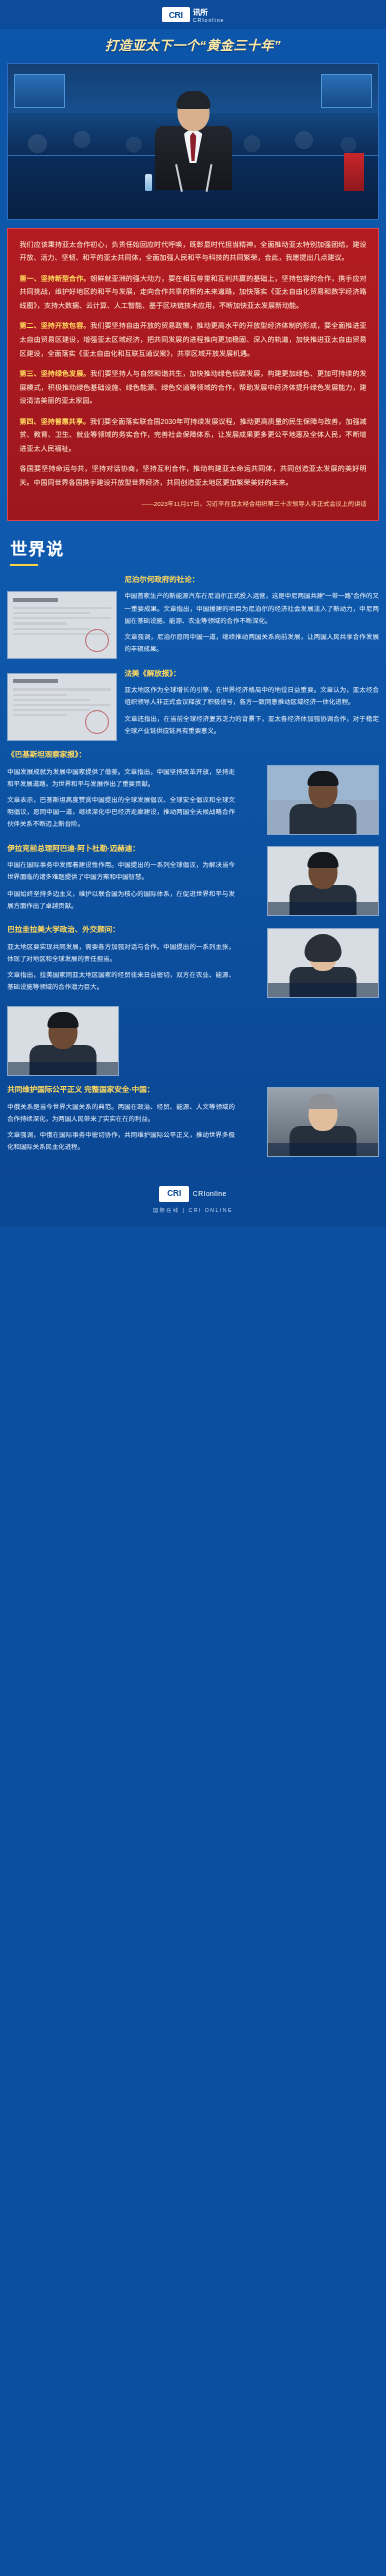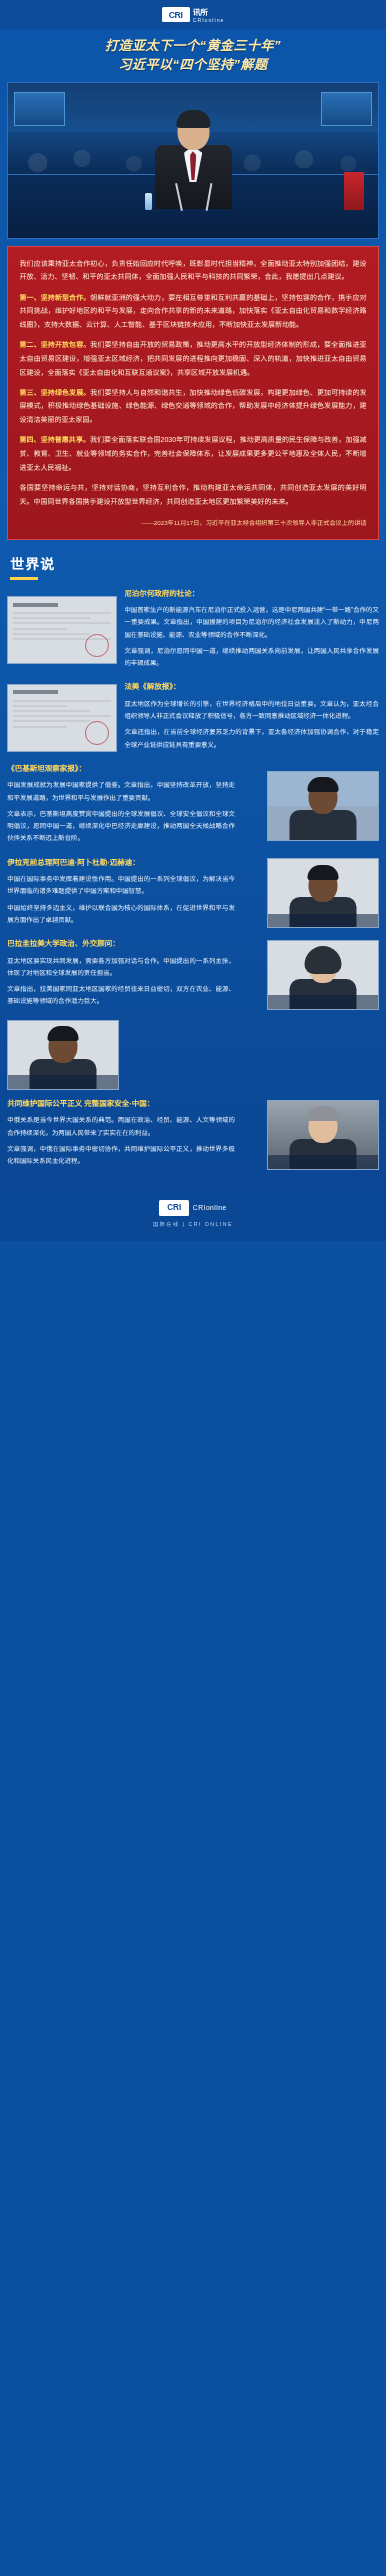--- a/index.html
+++ b/index.html
@@ -146,30 +146,30 @@
     font-size:7px;line-height:1.95;color:#fff0d8;text-align:justify;
   }
   .redcard p .hl{color:#ffd85e;font-weight:bold;}
   .redcard .sig{
     margin-top:8.2px;font-size:6.2px;color:#ffd9a0;text-align:right;line-height:1.8;
   }
 
   
   .sectionhead{
     margin:13.4px 0 3.1px 10.3px;
-    font-size:14px;font-weight:bold;color:#ffffff;letter-spacing:1px;
+    font-size:17px;font-weight:bold;color:#ffffff;letter-spacing:1px;
   }
   .sectionhead .bar{
     display:block;width:28px;height:2.1px;background:#ffd24a;margin-top:4.1px;
   }
 
   
   .news{
     margin:8.2px 7.2px 0 7.2px;
-    display:flex;gap:7.2px;align-items:center;
+    display:flex;gap:7.2px;align-items:flex-end;
   }
   .news.reverse{flex-direction:row-reverse;gap:32px;}
   .news .thumb{
     width:110px;min-height:68px;flex:0 0 110px;
     background:#d8dde3;border:0.5px solid #88a7c8;position:relative;overflow:hidden;
   }
   .news .body{flex:1;min-width:0;}
   .news .title{
     font-size:7.5px;font-weight:bold;color:#ffd85e;line-height:1.65;margin-bottom:4.1px;
   }
@@ -242,21 +242,20 @@
       <div class="mark">CRI</div>
       <div>
         <div style="font-size:7.7px;font-weight:bold;">讯所</div>
         <div class="sub">CRIonline</div>
       </div>
     </div>
   </div>
 
   <div class="headline">
     <div class="l1">打造亚太下一个“黄金三十年”</div>
-    <div class="l2">习近平以“四个坚持”解题</div>
   </div>
 
   <div class="hero">
     <div class="backwall"></div>
     <div class="apec-left">APEC</div>
     <div class="apec-right">APEC</div>
     <div class="year-left">2023</div>
     <div class="screenL"></div>
     <div class="screenR"></div>
     <div class="crowd"></div>

